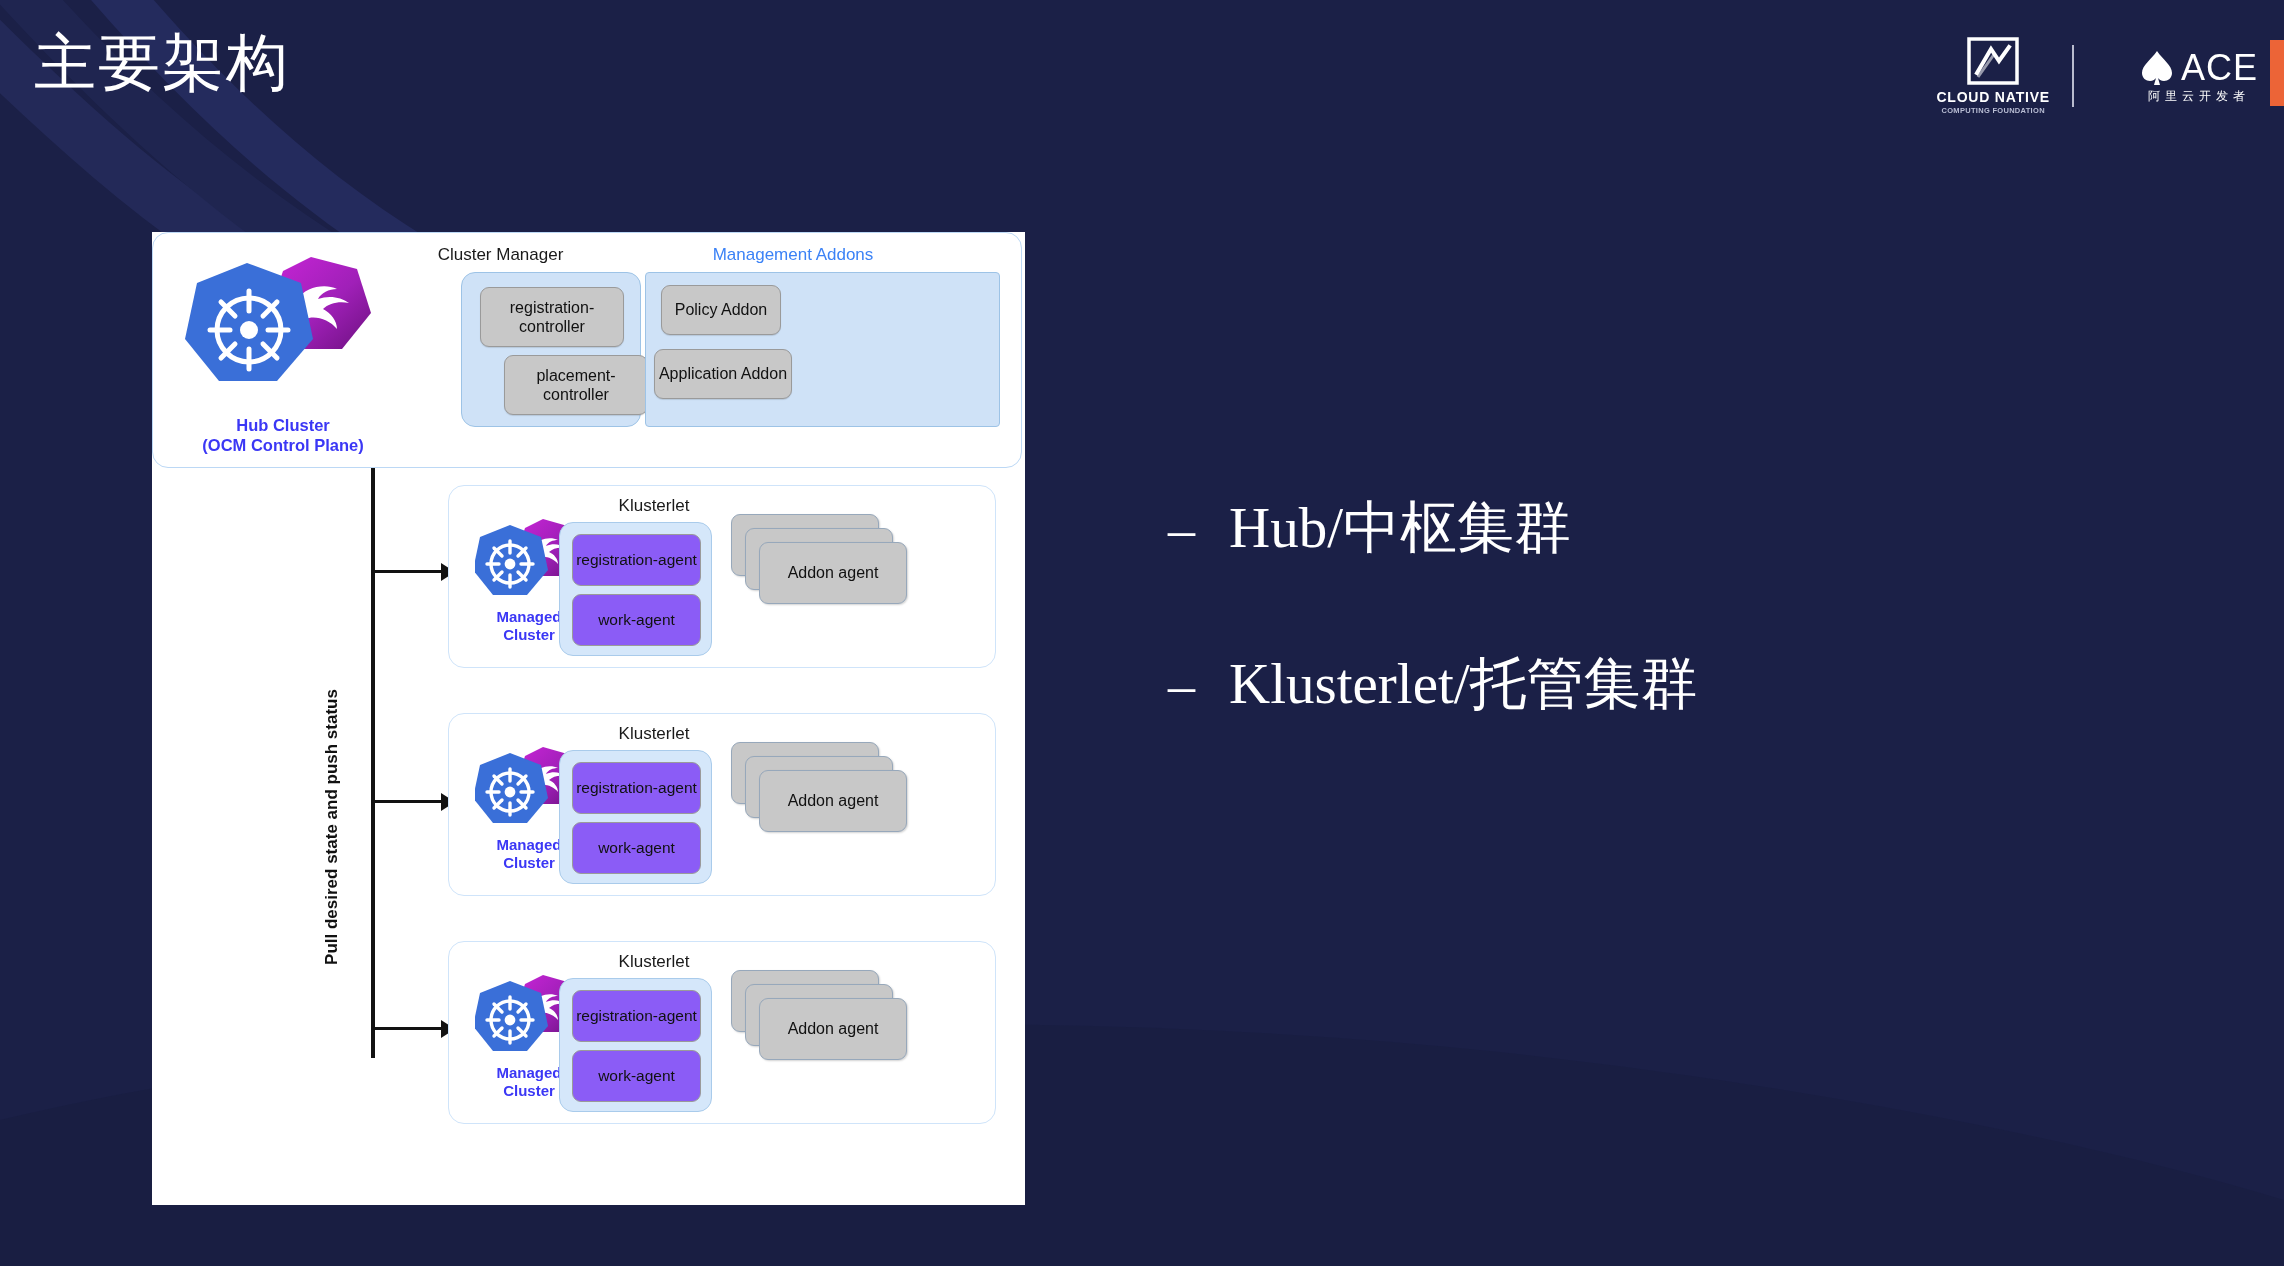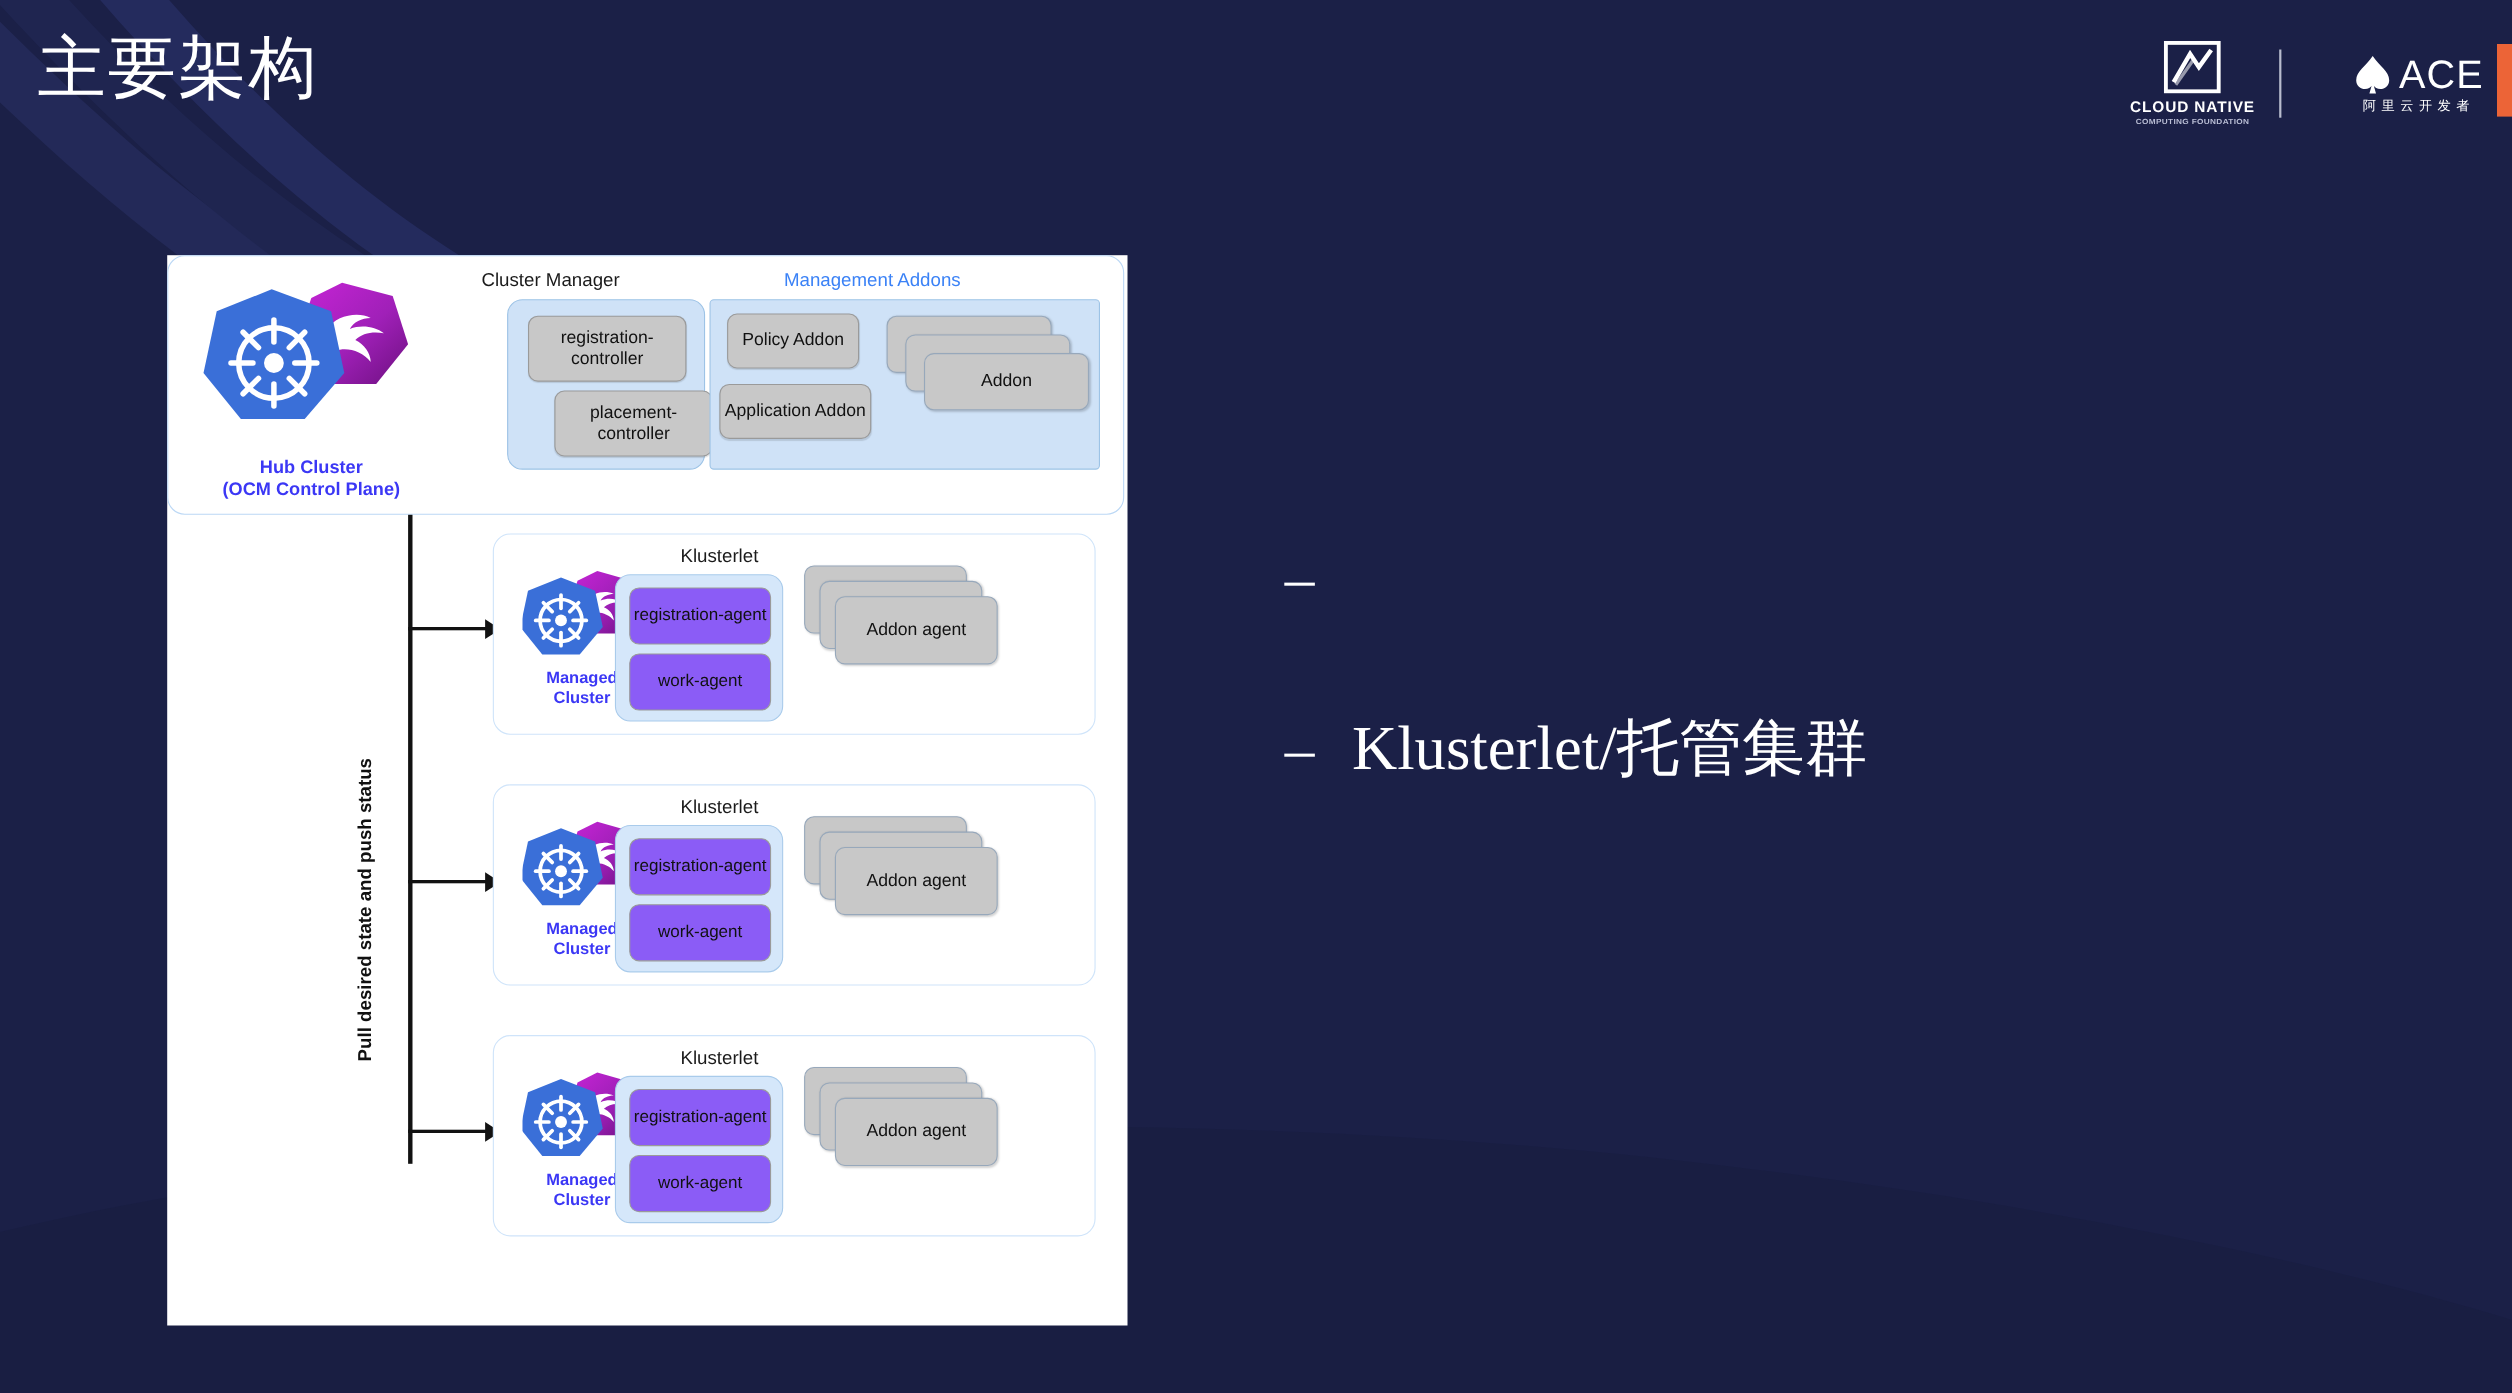--- a/index.html
+++ b/index.html
@@ -273,25 +273,20 @@
         </div>
       </div>
     </div>
 
     <div id="mgmt-addons-title">Management Addons</div>
 
     <div id="mgmt-addons-box" class="rbox">
       <div id="policy-addon" class="gray-chip">Policy Addon</div>
       <div id="application-addon" class="gray-chip">Application Addon</div>
 
-      <div id="mgmt-addon-stack" class="stack-wrap">
-        <div class="stack-card" style="left:0;top:0;width:150px;height:52px;"></div>
-        <div class="stack-card" style="left:17px;top:17px;width:150px;height:52px;"></div>
-        <div class="stack-card stack-front" style="left:34px;top:34px;width:150px;height:52px;">Addon</div>
-      </div>
     </div>
   </div>
 
   <div id="trunk"></div>
 
   <div class="arrow-row" style="top:338px;">
     <div class="arrow-head" style="left:70px; top:-7px;"></div>
   </div>
   <div class="arrow-row" style="top:568px;">
     <div class="arrow-head" style="left:70px; top:-7px;"></div>
@@ -423,18 +418,19 @@
       <div class="stack-card" style="left:14px;top:14px;width:148px;height:62px;"></div>
       <div class="stack-card stack-front" style="left:28px;top:28px;width:148px;height:62px;">Addon agent</div>
     </div>
   </div>
 
 </div>
 
 <div id="bullets">
   <div class="bullet">
     <span class="bullet-dash">–</span>
+    <span>Hub/中枢集群</span>
   </div>
   <div class="bullet">
     <span class="bullet-dash">–</span>
     <span>Klusterlet/托管集群</span>
   </div>
 </div>
 
 </body></html>

